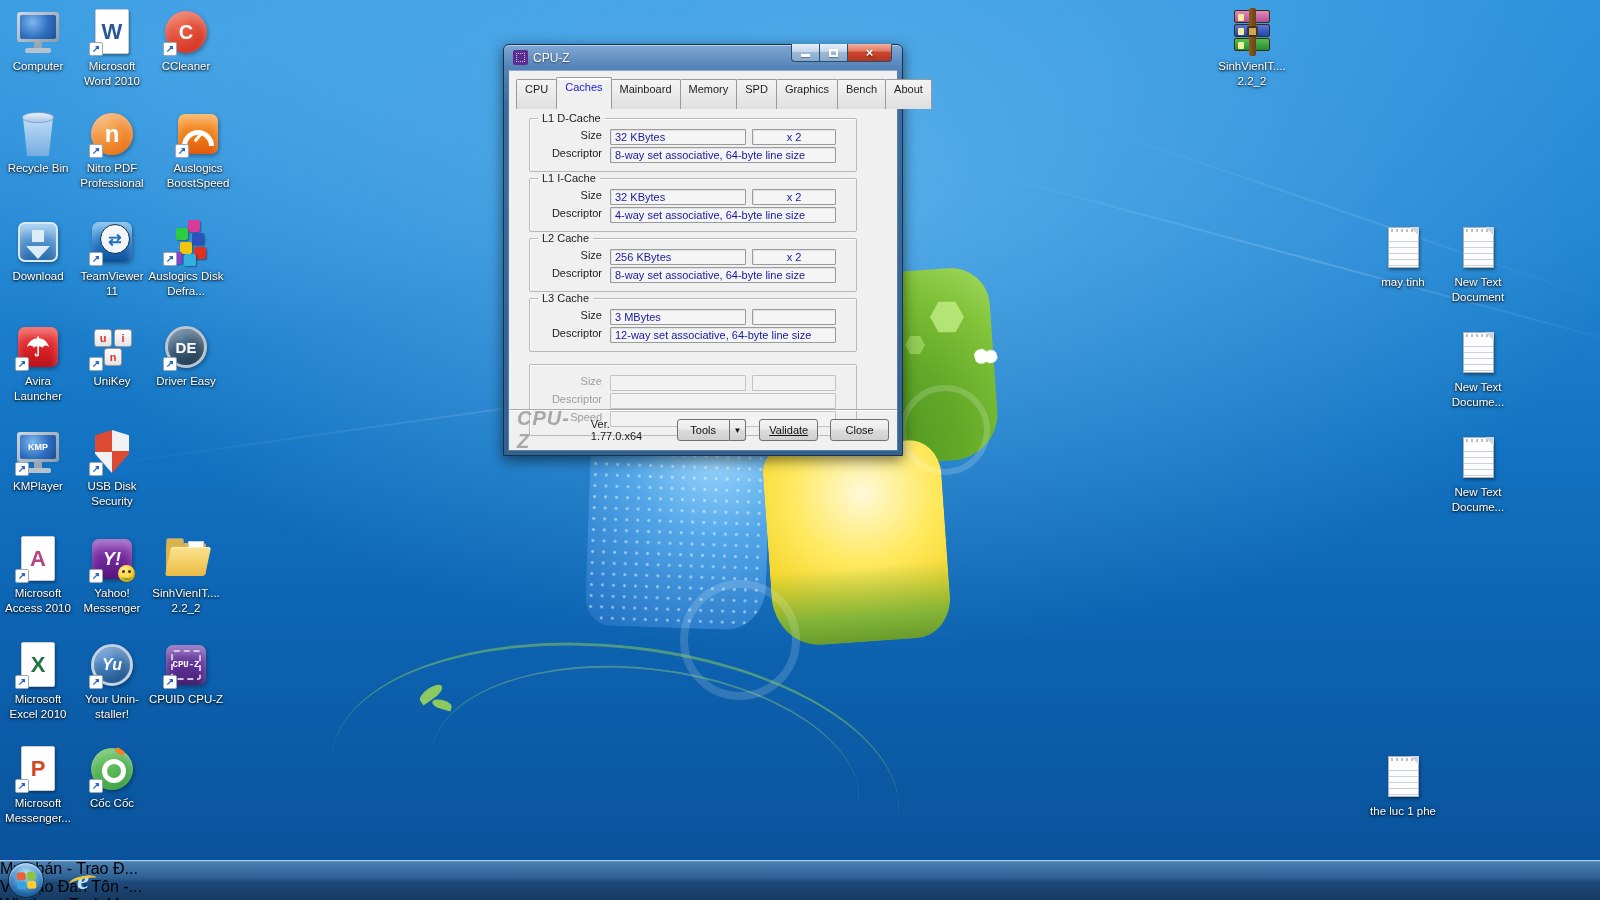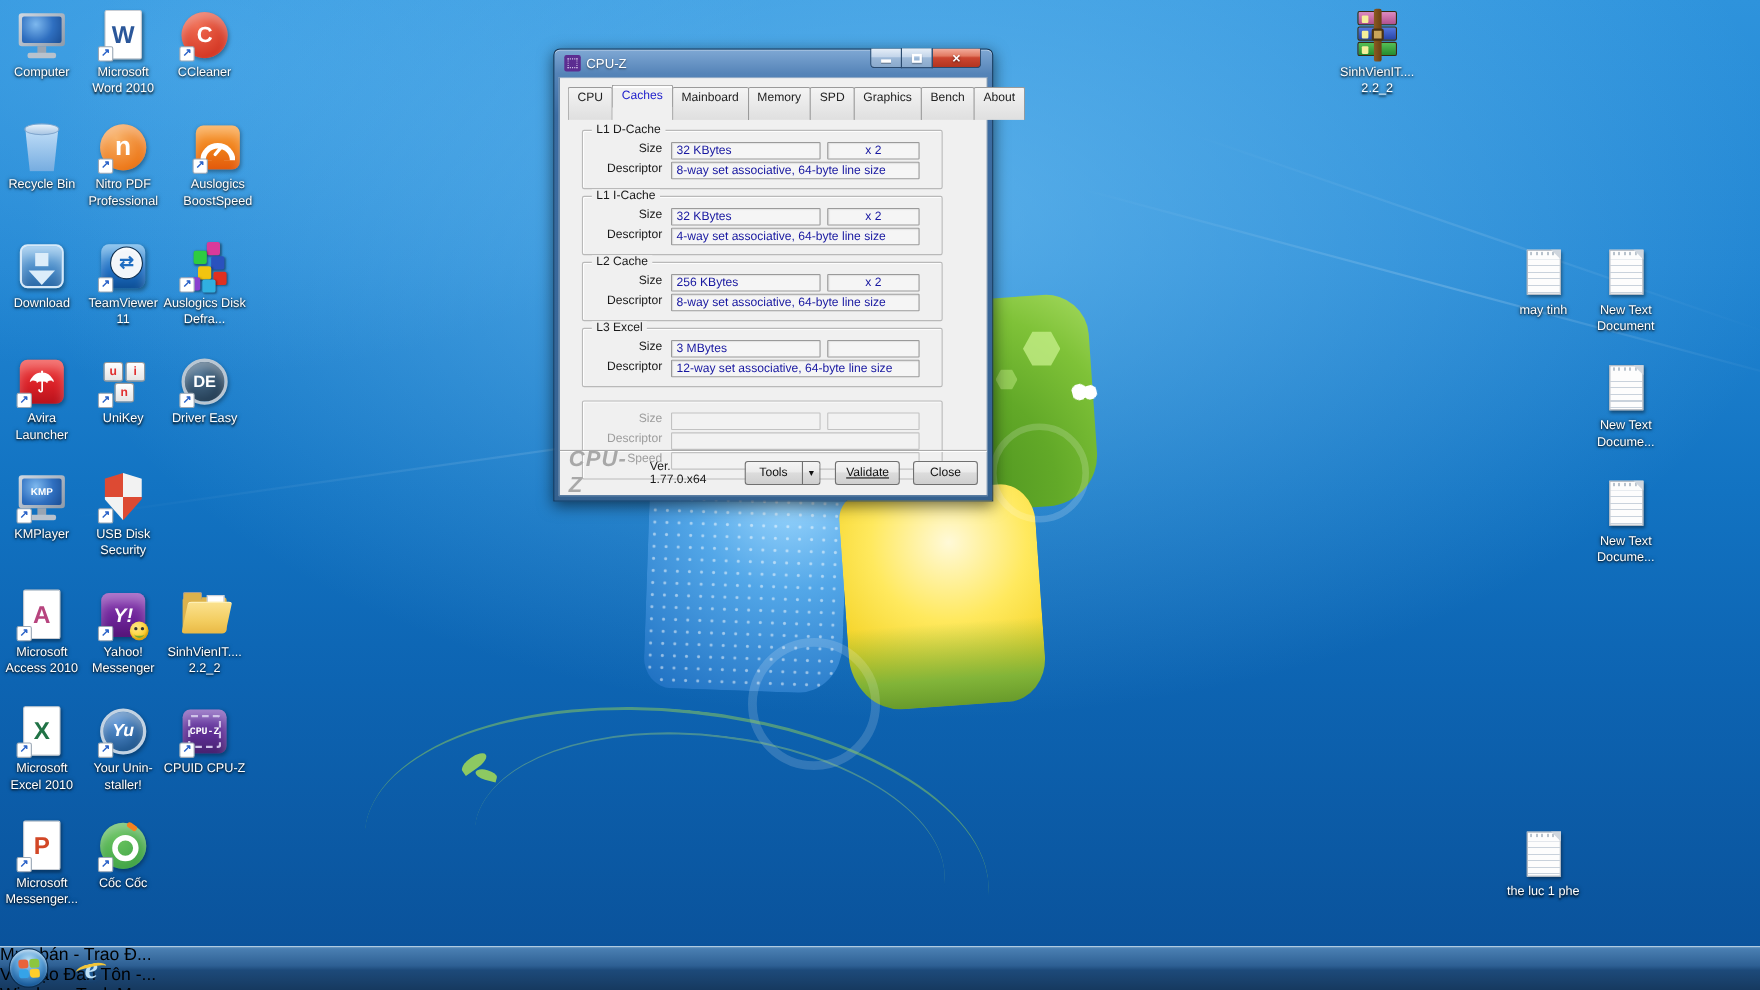--- a/index.html
+++ b/index.html
@@ -547,21 +547,21 @@
           <div class="lbl">Size</div>
           <div class="field f-size">256 KBytes</div>
           <div class="field f-count">x 2</div>
         </div>
         <div class="grow">
           <div class="lbl">Descriptor</div>
           <div class="field f-desc">8-way set associative, 64-byte line size</div>
         </div>
       </div>
       <div class="group">
-        <div class="legend">L3 Excel</div>
+        <div class="legend">L3 Cache</div>
         <div class="grow">
           <div class="lbl">Size</div>
           <div class="field f-size">3 MBytes</div>
           <div class="field f-count"></div>
         </div>
         <div class="grow">
           <div class="lbl">Descriptor</div>
           <div class="field f-desc">12-way set associative, 64-byte line size</div>
         </div>
       </div>

